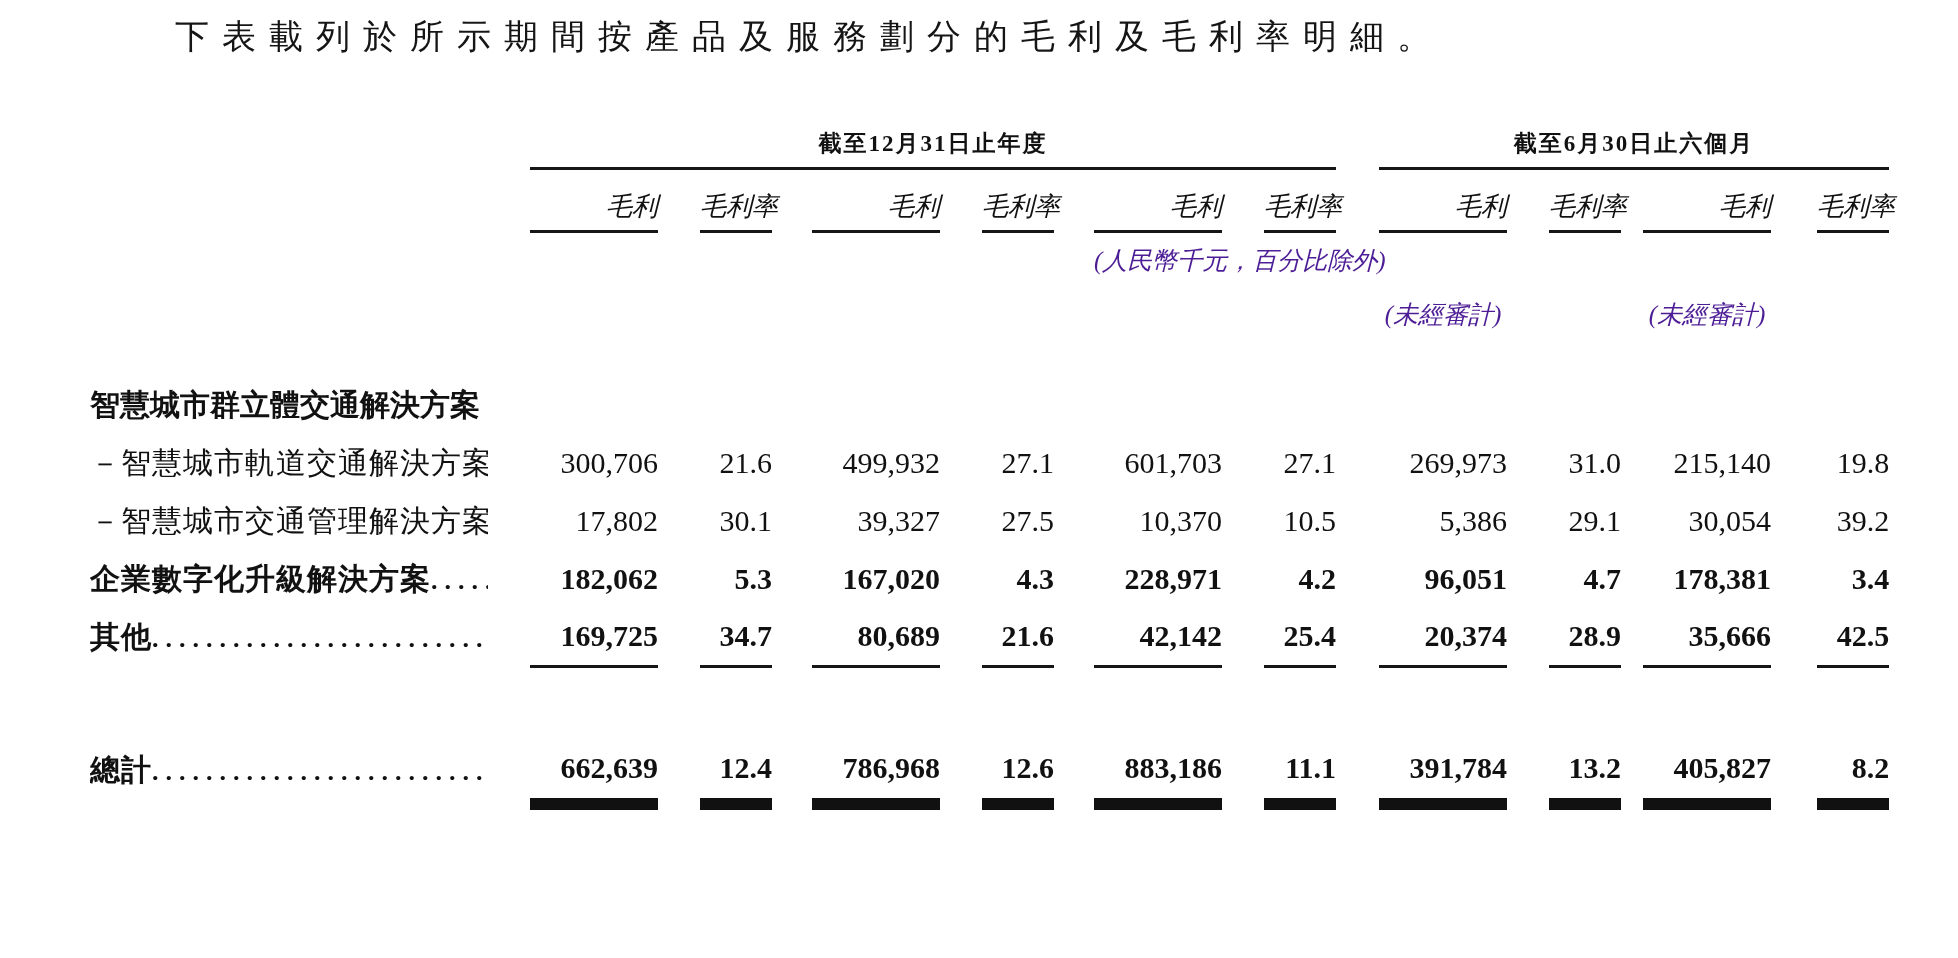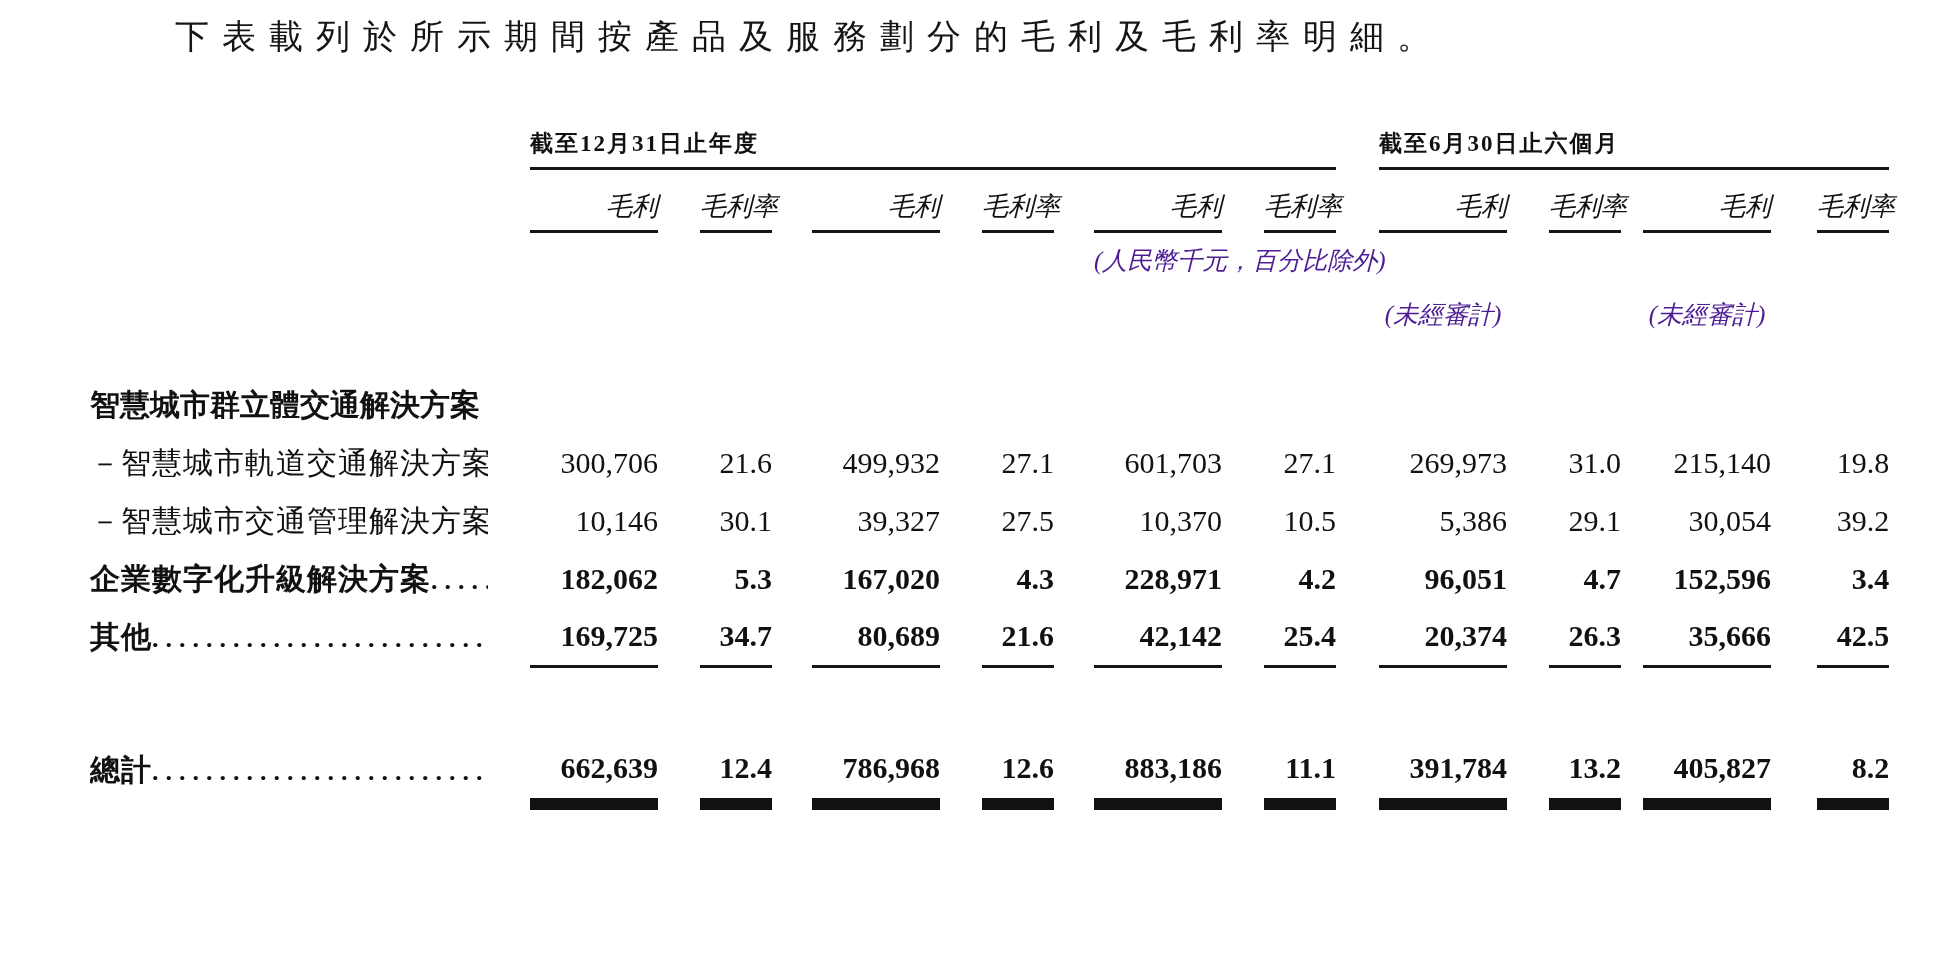--- a/index.html
+++ b/index.html
@@ -20,21 +20,21 @@
   table.fin{
     position:absolute;left:90px;top:100px;
     border-collapse:collapse;table-layout:fixed;
     width:1799px;
   }
   table.fin td{padding:0;overflow:visible;}
   
   .r-groups{height:68px;}
   .r-groups td{vertical-align:bottom;}
   .grp{
-    font-weight:bold;font-size:23px;
+    text-align:center;font-weight:bold;font-size:23px;
     letter-spacing:2px;padding-bottom:8px !important;white-space:nowrap;
   }
   .rule{border-bottom:3px solid #161616;}
   .r-years{height:60px;}
   .r-years td{vertical-align:bottom;}
   .yr{
     text-align:center;font-weight:bold;font-size:25px;
     padding-bottom:9px !important;white-space:nowrap;
   }
   .r-sub{height:63px;}
@@ -185,21 +185,21 @@
           <td></td>
       <td class="num">215,140</td>
           <td></td>
       <td class="num">19.8</td>
     </tr>
 
     <tr class="r-data">
       <td>
         <div class="lblwrap"><span class="lab">－智慧城市交通管理解決方案</span></div>
       </td>
-      <td class="num">10,146</td>
+      <td class="num">17,802</td>
           <td></td>
       <td class="num">30.1</td>
           <td></td>
       <td class="num">39,327</td>
           <td></td>
       <td class="num">27.5</td>
           <td></td>
       <td class="num">10,370</td>
           <td></td>
       <td class="num">10.5</td>
@@ -226,21 +226,21 @@
       <td class="num bold">4.3</td>
           <td></td>
       <td class="num bold">228,971</td>
           <td></td>
       <td class="num bold">4.2</td>
           <td></td>
       <td class="num bold">96,051</td>
           <td></td>
       <td class="num bold">4.7</td>
           <td></td>
-      <td class="num bold">152,596</td>
+      <td class="num bold">178,381</td>
           <td></td>
       <td class="num bold">3.4</td>
     </tr>
 
     <tr class="r-data">
       <td>
         <div class="lblwrap bold"><span class="lab">其他</span><span class="leader">...........................</span></div>
       </td>
       <td class="num bold ruled">169,725</td>
           <td></td>
@@ -249,21 +249,21 @@
       <td class="num bold ruled">80,689</td>
           <td></td>
       <td class="num bold ruled">21.6</td>
           <td></td>
       <td class="num bold ruled">42,142</td>
           <td></td>
       <td class="num bold ruled">25.4</td>
           <td></td>
       <td class="num bold ruled">20,374</td>
           <td></td>
-      <td class="num bold ruled">26.3</td>
+      <td class="num bold ruled">28.9</td>
           <td></td>
       <td class="num bold ruled">35,666</td>
           <td></td>
       <td class="num bold ruled">42.5</td>
     </tr>
 
     <tr class="r-gap">
           <td colspan="20"></td>
         </tr>
 

